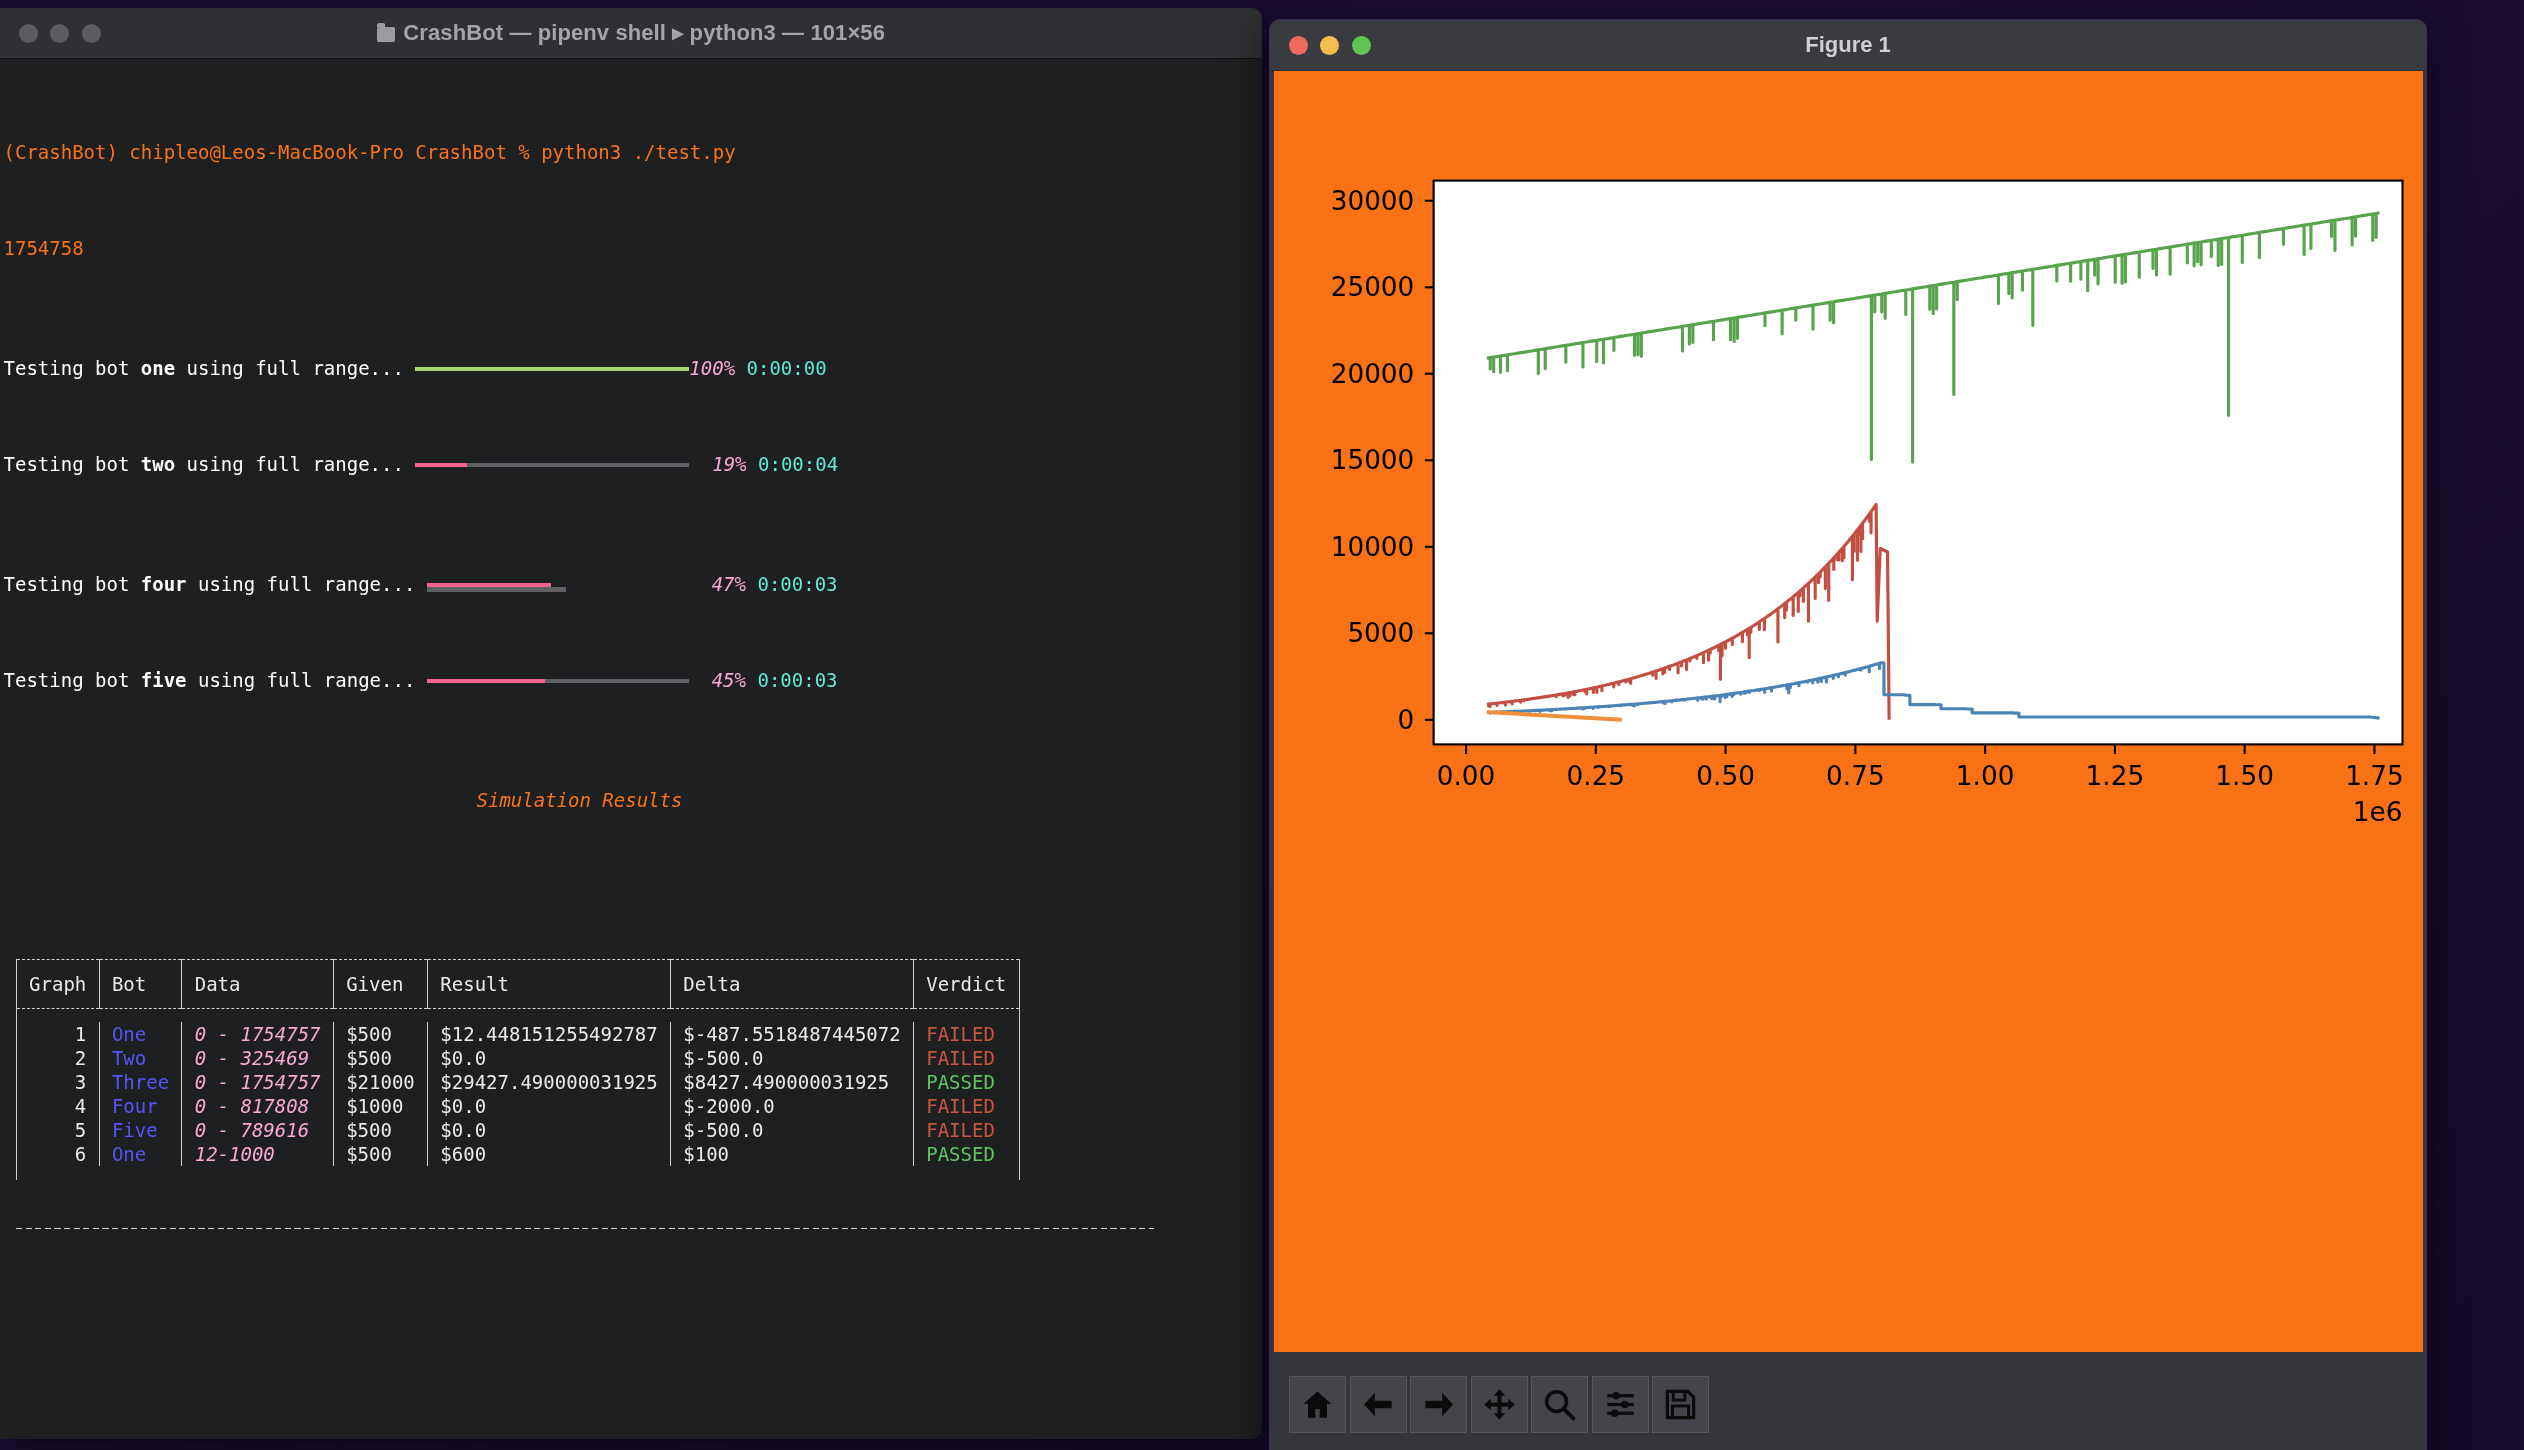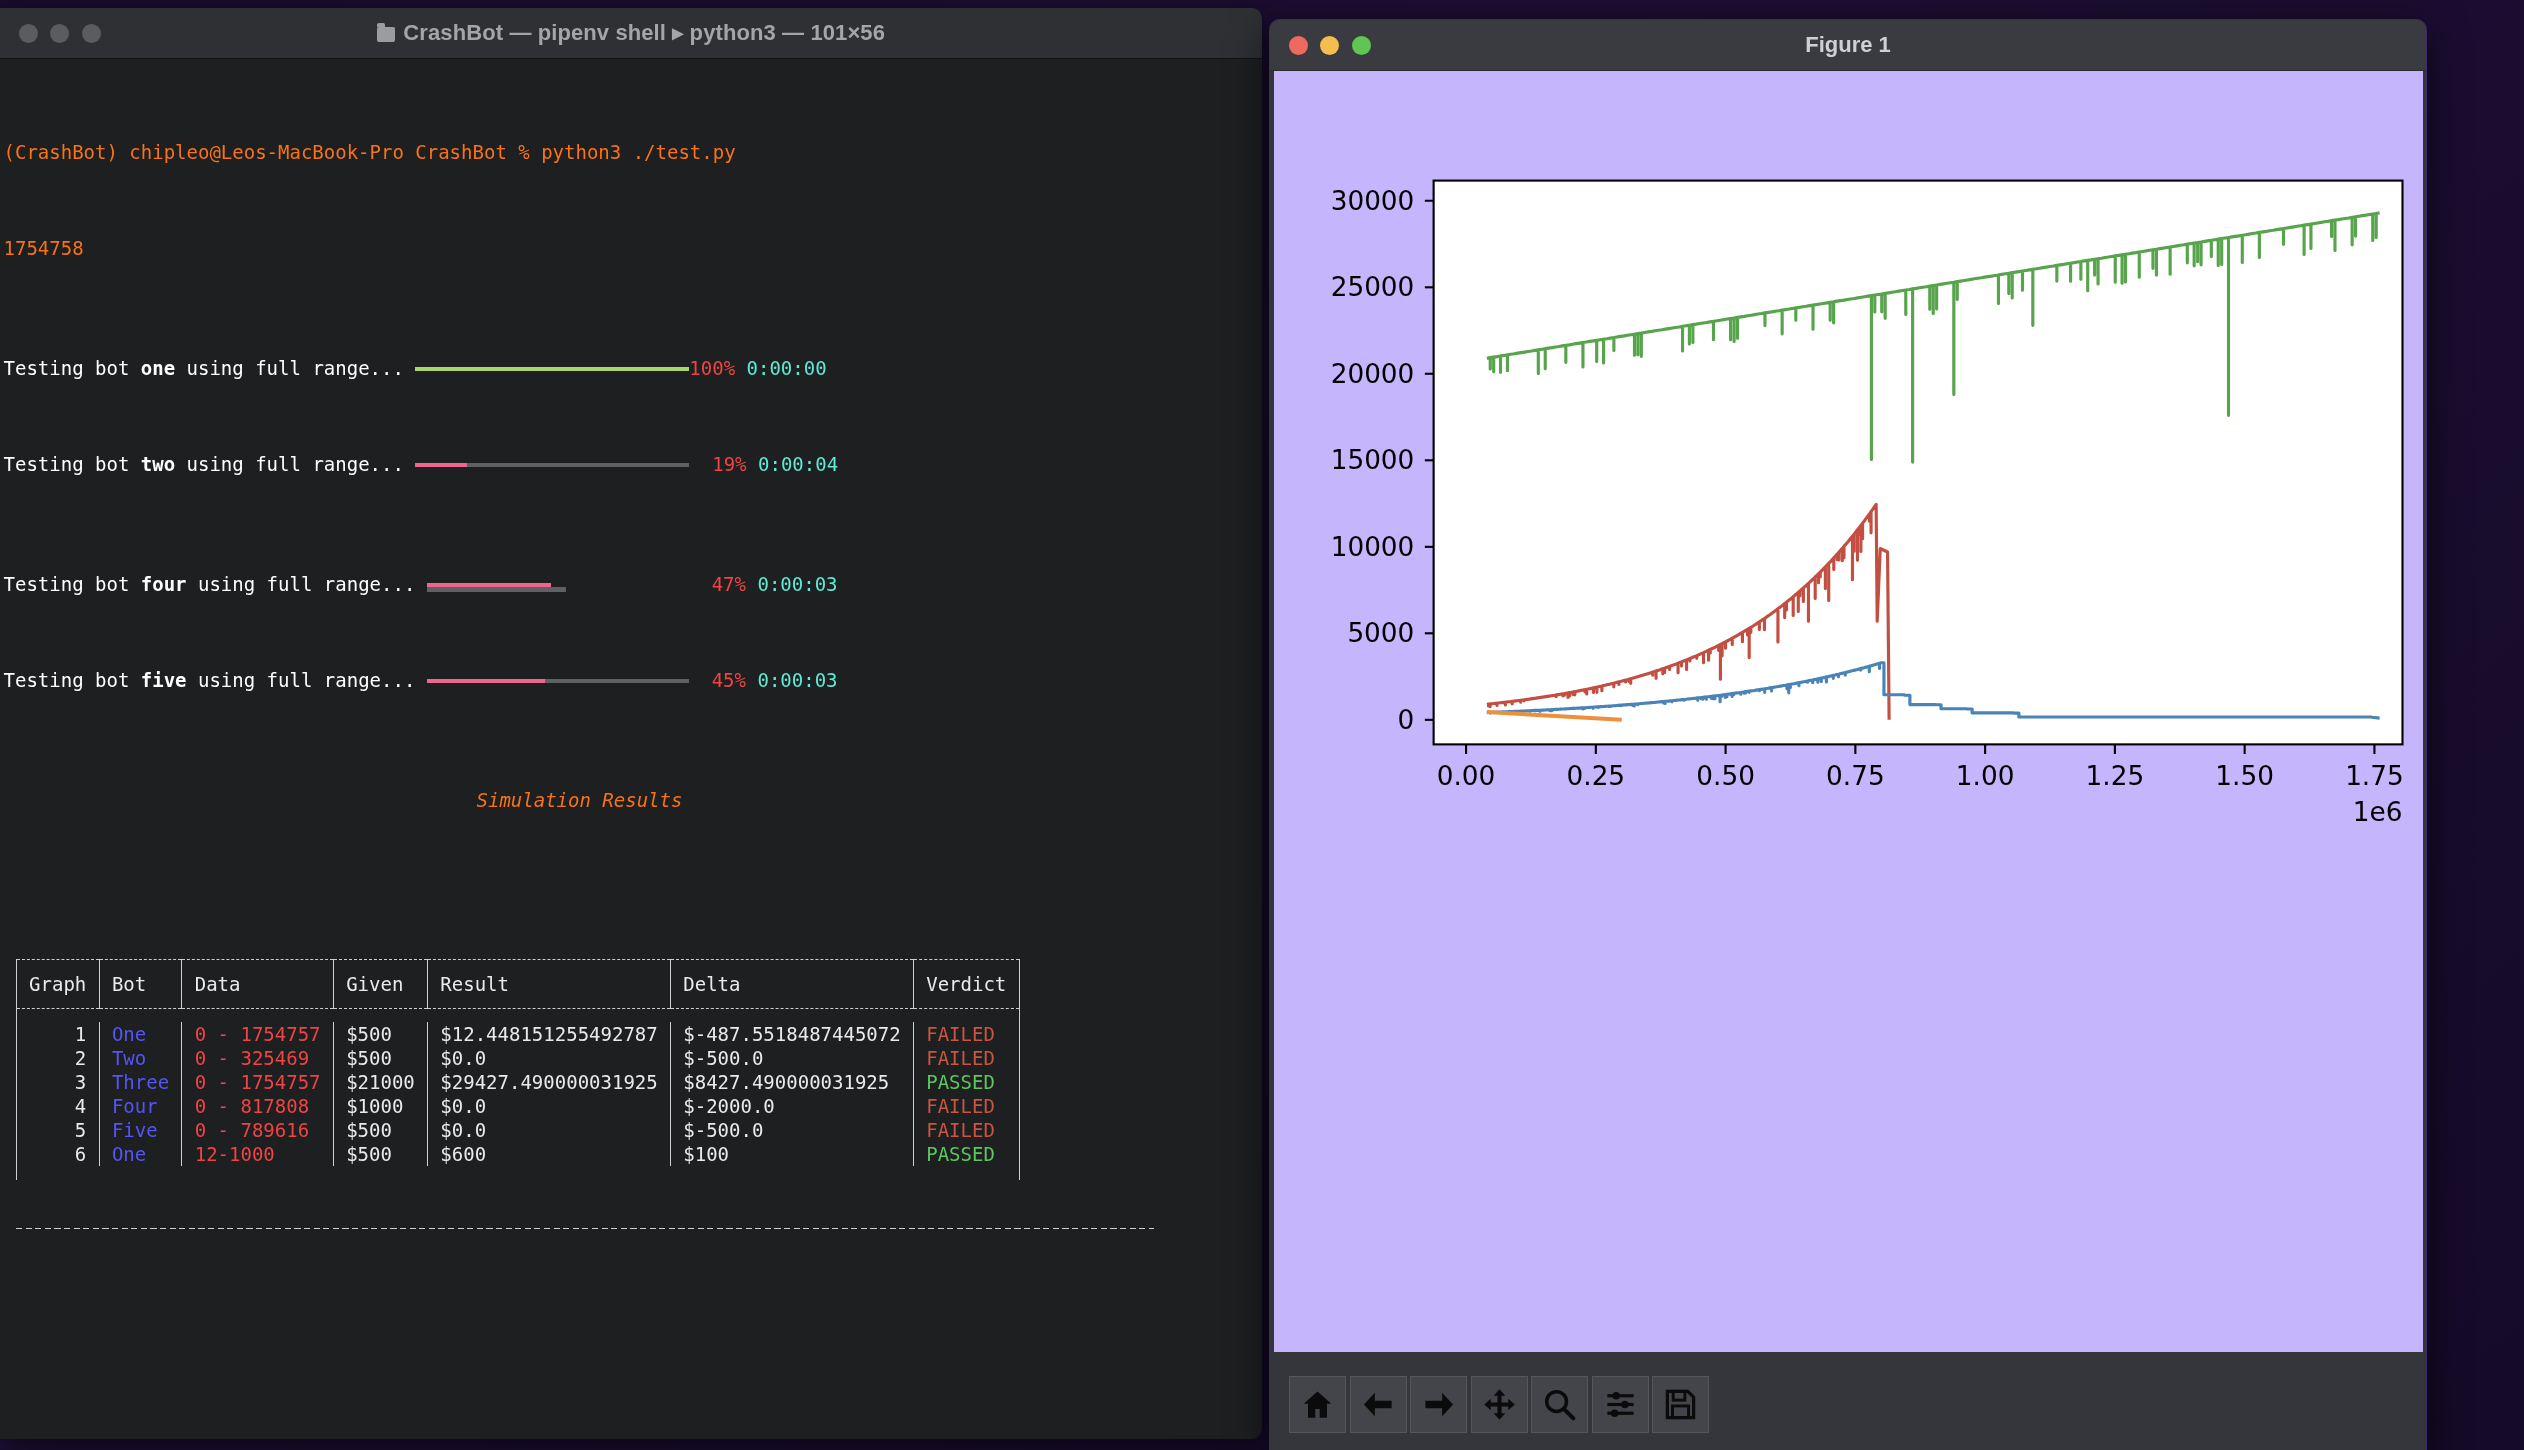--- a/index.html
+++ b/index.html
@@ -75,21 +75,21 @@
     line-height: 24px;
     color: #e8e8e8;
     white-space: pre;
     height: 1368px;
     box-sizing: border-box;
   }
   .tline { display: block; height: 24px; }
   .c-green  { color: #ffffff; }
   .c-white  { color: #f97316; }
   .c-bold   { font-weight: bold; }
-  .c-magenta{ color: #ef4444; }
+  .c-magenta{ color: #f9a8d4; font-style: italic; }
   .c-cyan   { color: #5eead4; }
   .c-blue   { color: #5555f5; }
   .c-red    { color: #cc5540; }
   .c-pgreen { color: #5ec75e; }
 
   
   .bar {
     display: inline-block;
     vertical-align: 3.5px;
     height: 4.4px;
@@ -138,21 +138,21 @@
     border-bottom: 0.9px solid #2c2d31;
   }
   #figure-title {
     position: absolute; left: 0; right: 0;
     text-align: center;
     font-size: 22px;
     font-weight: bold;
     color: #cfd0d4;
   }
   #figure-canvas-area {
-    background: #c4b5fd;
+    background: #f97316;
     margin: 0 3.5px;
     height: 1281px;
     position: relative;
     text-align: right;
   }
   #figure-toolbar {
     height: 105px;
     background: #35363b;
     display: flex; align-items: center;
     padding-left: 19px;

